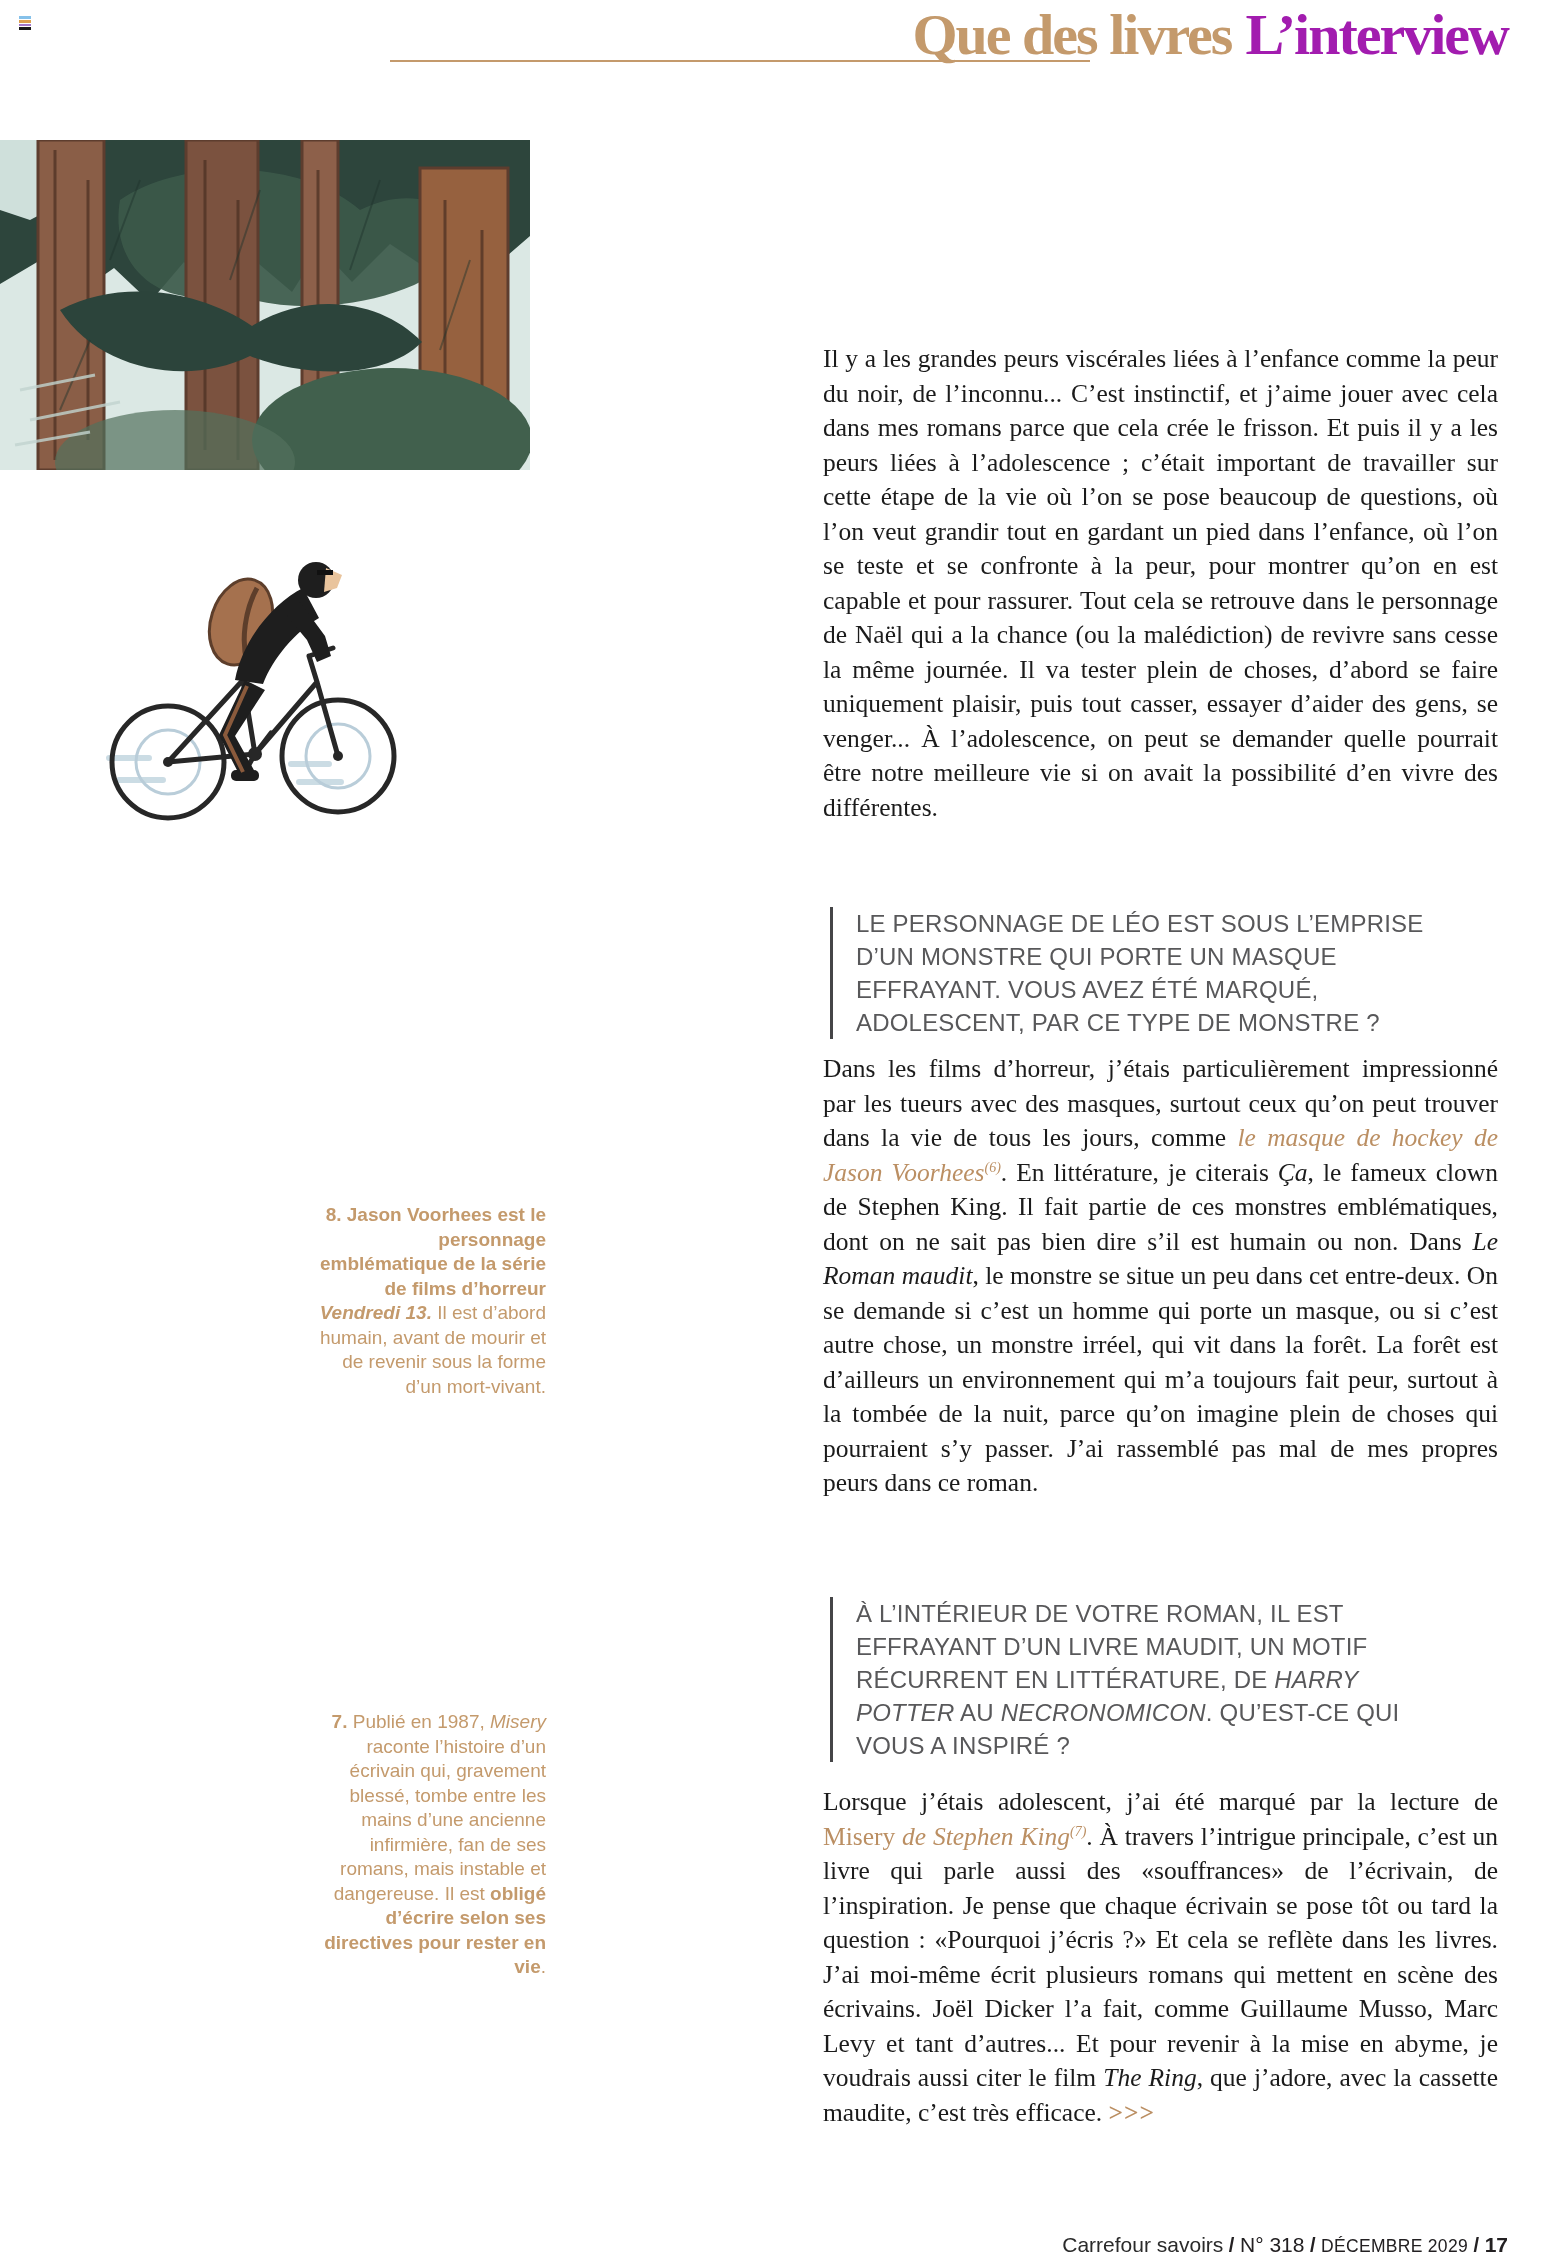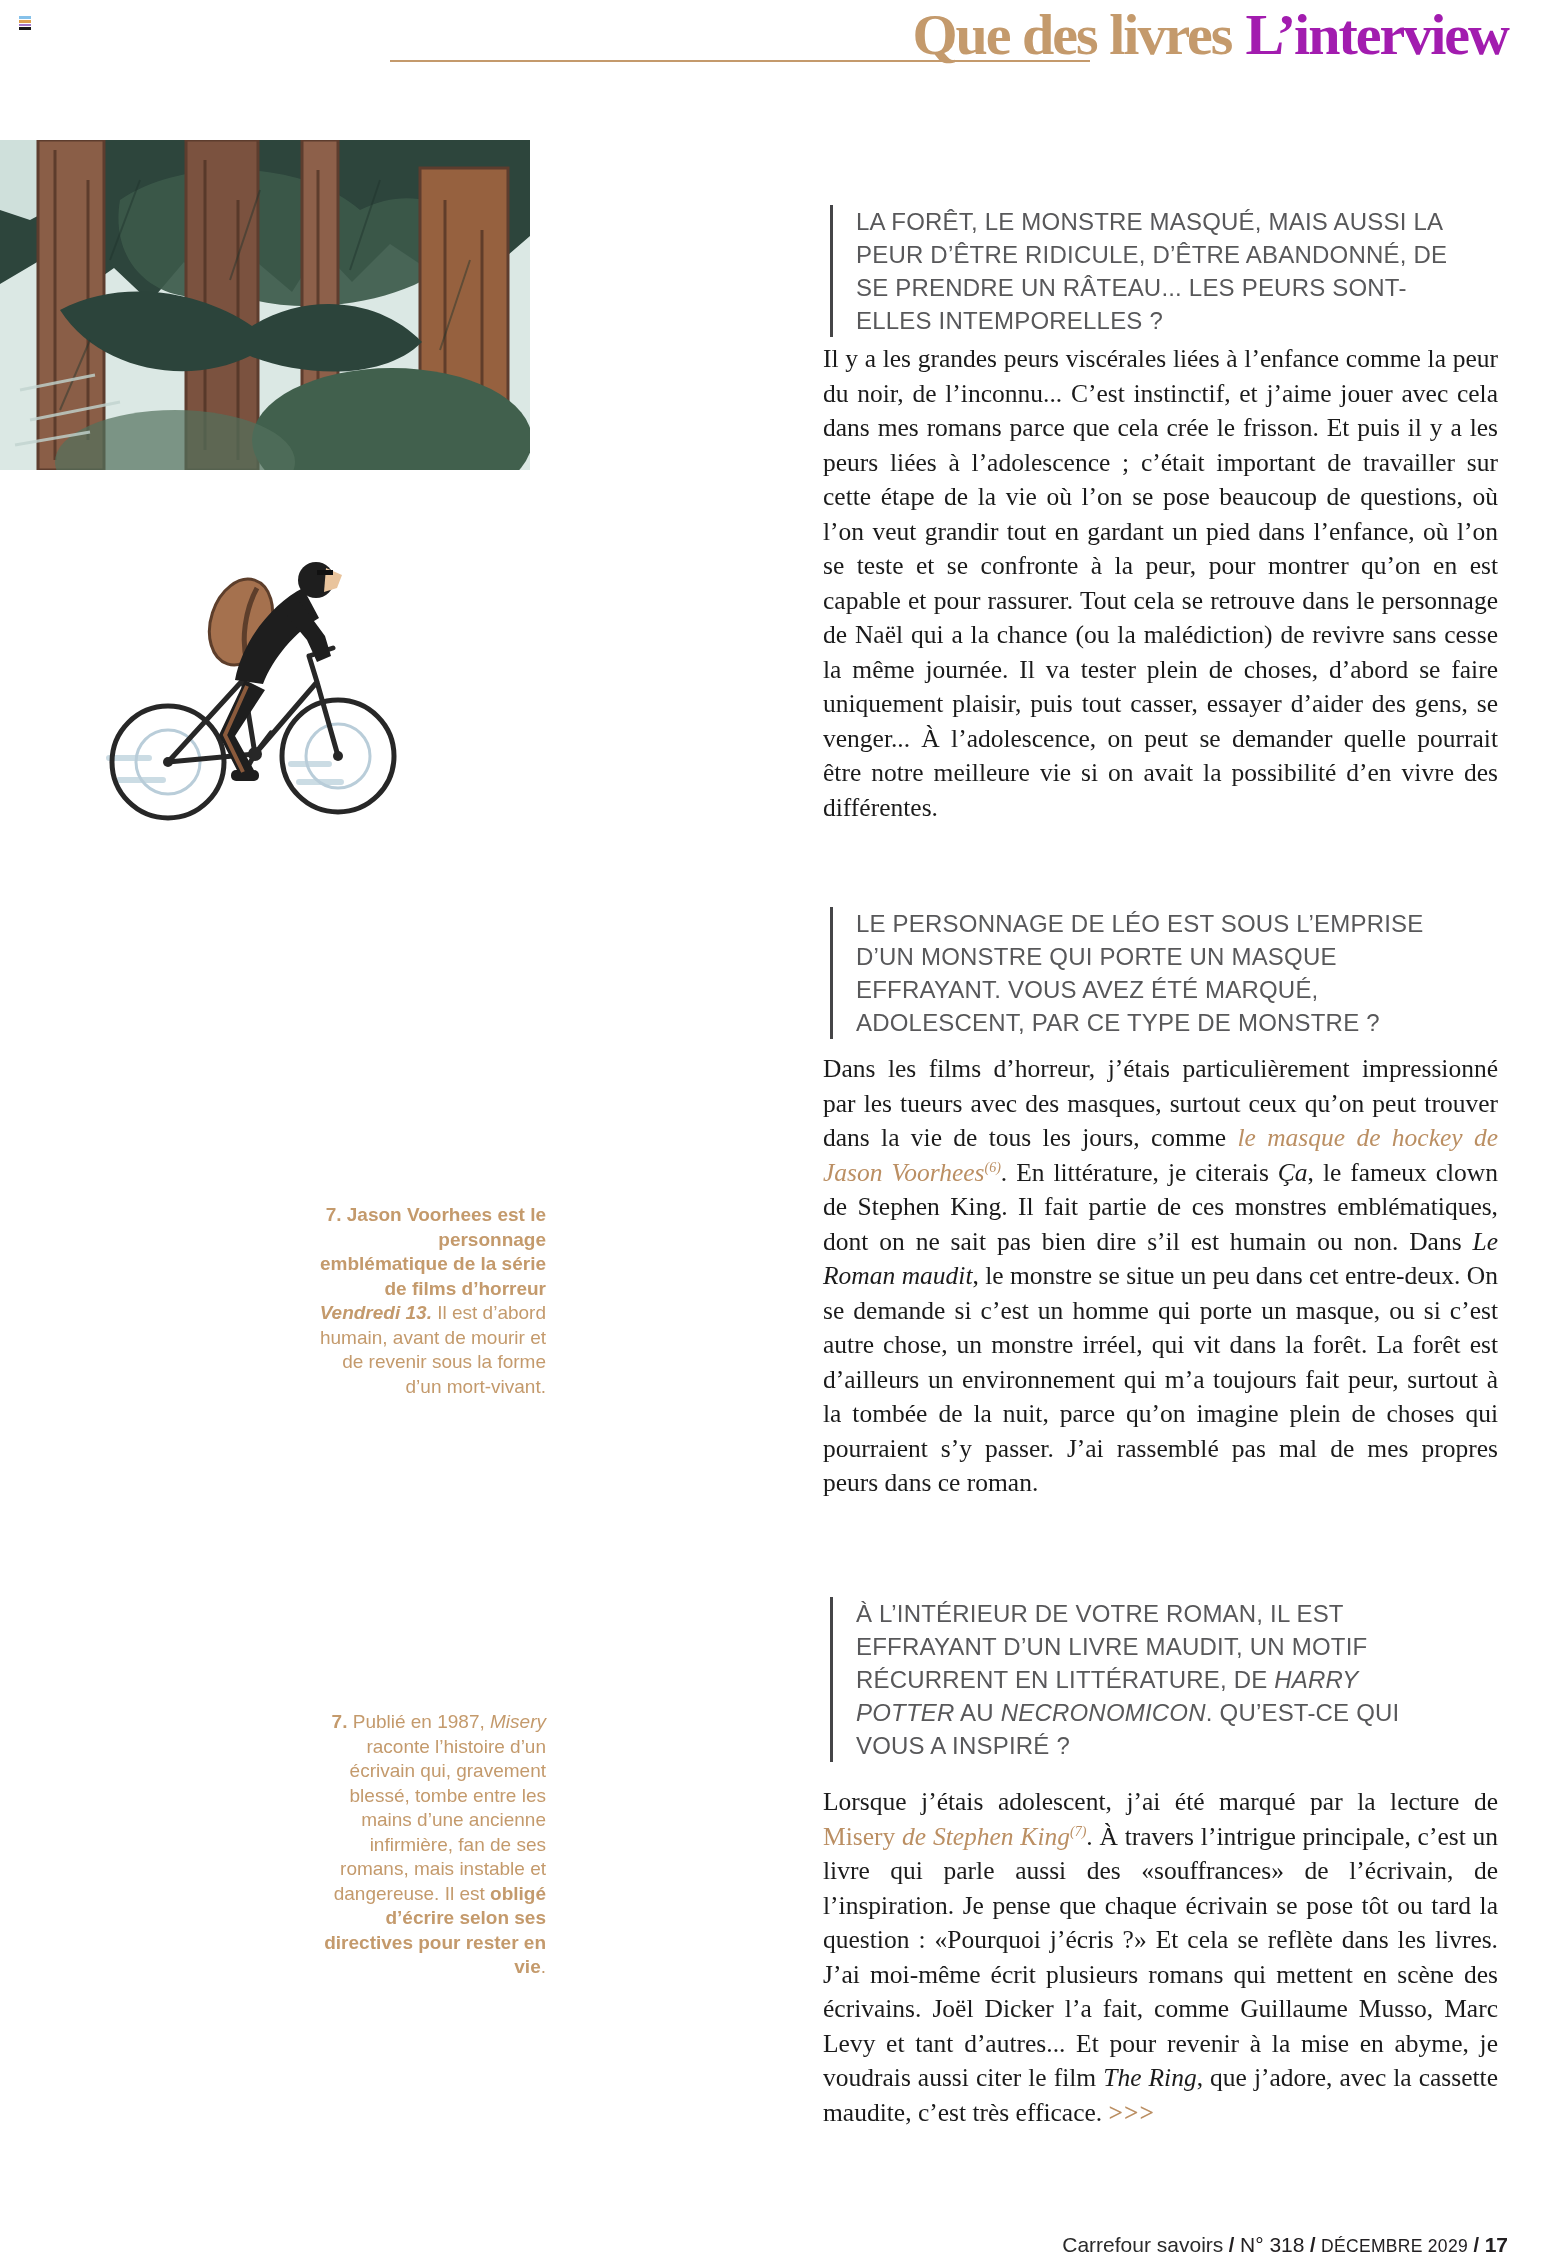--- a/index.html
+++ b/index.html
@@ -145,24 +145,23 @@
       <circle cx="221" cy="50" r="18"></circle>
       <path d="M231,38 l16,7 -5,13 -13,4 z" fill="#e9c49d"></path>
       <rect x="222" y="40" width="16" height="5" fill="#111"></rect>
       <path d="M205,72 L230,106 L236,126 L222,132 L212,110 L192,86 Z"></path>
       <path d="M150,150 L124,205 L146,248 L160,242 L140,206 L170,160 Z"></path>
       <rect x="136" y="240" width="28" height="11" rx="5"></rect>
     </g>
     <path d="M152,156 L130,205 L148,242" stroke="#8a5a3c" stroke-width="4" fill="none"></path>
   </svg>
 
-  <p class="caption caption-6"><span class="seg-b">7. Jason Voorhees est le personnage emblématique de la série de films d’horreur </span><span class="seg-bi">Vendredi 13.</span><span class="seg-n"> Il est d’abord humain, avant de mourir et de revenir sous la forme d’un mort-vivant.</span></p>
+  <p class="caption caption-6"><span class="seg-b">8. Jason Voorhees est le personnage emblématique de la série de films d’horreur </span><span class="seg-bi">Vendredi 13.</span><span class="seg-n"> Il est d’abord humain, avant de mourir et de revenir sous la forme d’un mort-vivant.</span></p>
   <p class="caption caption-7"><span class="seg-b">7. </span><span class="seg-n">Publié en 1987, </span><span class="seg-i">Misery</span><span class="seg-n"> raconte l’histoire d’un écrivain qui, gravement blessé, tombe entre les mains d’une ancienne infirmière, fan de ses romans, mais instable et dangereuse. Il est </span><span class="seg-b">obligé d’écrire selon ses directives pour rester en vie</span><span class="seg-n">.</span></p>
 
-  <div class="question q1"><span class="seg-n">LA FORÊT, LE MONSTRE MASQUÉ, MAIS AUSSI LA PEUR D’ÊTRE RIDICULE, D’ÊTRE ABANDONNÉ, DE SE PRENDRE UN RÂTEAU... LES PEURS SONT-ELLES INTEMPORELLES ?</span></div>
   <div class="answer a1"><span class="seg-n">Il y a les grandes peurs viscérales liées à l’enfance comme la peur du noir, de l’inconnu... C’est instinctif, et j’aime jouer avec cela dans mes romans parce que cela crée le frisson. Et puis il y a les peurs liées à l’adolescence ; c’était important de travailler sur cette étape de la vie où l’on se pose beaucoup de questions, où l’on veut grandir tout en gardant un pied dans l’enfance, où l’on se teste et se confronte à la peur, pour montrer qu’on en est capable et pour rassurer. Tout cela se retrouve dans le personnage de Naël qui a la chance (ou la malédiction) de revivre sans cesse la même journée. Il va tester plein de choses, d’abord se faire uniquement plaisir, puis tout casser, essayer d’aider des gens, se venger... À l’adolescence, on peut se demander quelle pourrait être notre meilleure vie si on avait la possibilité d’en vivre des différentes.</span></div>
 
   <div class="question q2"><span class="seg-n">LE PERSONNAGE DE LÉO EST SOUS L’EMPRISE D’UN MONSTRE QUI PORTE UN MASQUE EFFRAYANT. VOUS AVEZ ÉTÉ MARQUÉ, ADOLESCENT, PAR CE TYPE DE MONSTRE ?</span></div>
   <div class="answer a2"><span class="seg-n">Dans les films d’horreur, j’étais particulièrement impressionné par les tueurs avec des masques, surtout ceux qu’on peut trouver dans la vie de tous les jours, comme </span><span class="seg-gi">le masque de hockey de Jason Voorhees</span><sup class="seg-sup">(6)</sup><span class="seg-n">. En littérature, je citerais </span><span class="seg-i">Ça</span><span class="seg-n">, le fameux clown de Stephen King. Il fait partie de ces monstres emblématiques, dont on ne sait pas bien dire s’il est humain ou non. Dans </span><span class="seg-i">Le Roman maudit</span><span class="seg-n">, le monstre se situe un peu dans cet entre-deux. On se demande si c’est un homme qui porte un masque, ou si c’est autre chose, un monstre irréel, qui vit dans la forêt. La forêt est d’ailleurs un environnement qui m’a toujours fait peur, surtout à la tombée de la nuit, parce qu’on imagine plein de choses qui pourraient s’y passer. J’ai rassemblé pas mal de mes propres peurs dans ce roman.</span></div>
 
   <div class="question q3"><span class="seg-n">À L’INTÉRIEUR DE VOTRE ROMAN, IL EST EFFRAYANT D’UN LIVRE MAUDIT, UN MOTIF RÉCURRENT EN LITTÉRATURE, DE </span><span class="seg-i">HARRY POTTER</span><span class="seg-n"> AU </span><span class="seg-i">NECRONOMICON</span><span class="seg-n">. QU’EST-CE QUI VOUS A INSPIRÉ ?</span></div>
   <div class="answer a3"><span class="seg-n">Lorsque j’étais adolescent, j’ai été marqué par la lecture de </span><span class="seg-g">Misery </span><span class="seg-gi">de Stephen King</span><sup class="seg-sup">(7)</sup><span class="seg-n">. À travers l’intrigue principale, c’est un livre qui parle aussi des «souffrances» de l’écrivain, de l’inspiration. Je pense que chaque écrivain se pose tôt ou tard la question : «Pourquoi j’écris ?» Et cela se reflète dans les livres. J’ai moi-même écrit plusieurs romans qui mettent en scène des écrivains. Joël Dicker l’a fait, comme Guillaume Musso, Marc Levy et tant d’autres... Et pour revenir à la mise en abyme, je voudrais aussi citer le film </span><span class="seg-i">The Ring</span><span class="seg-n">, que j’adore, avec la cassette maudite, c’est très efficace. </span><span class="seg-gb">&gt;&gt;&gt;</span></div>
 
   <div class="footer"><span class="seg-f-name">Carrefour savoirs</span><span class="seg-f-sep"> / </span><span class="seg-f-issue">N° 318</span><span class="seg-f-sep"> / </span><span class="seg-f-date">DÉCEMBRE 2029</span><span class="seg-f-sep"> / </span><span class="seg-f-page">17</span></div>
 

